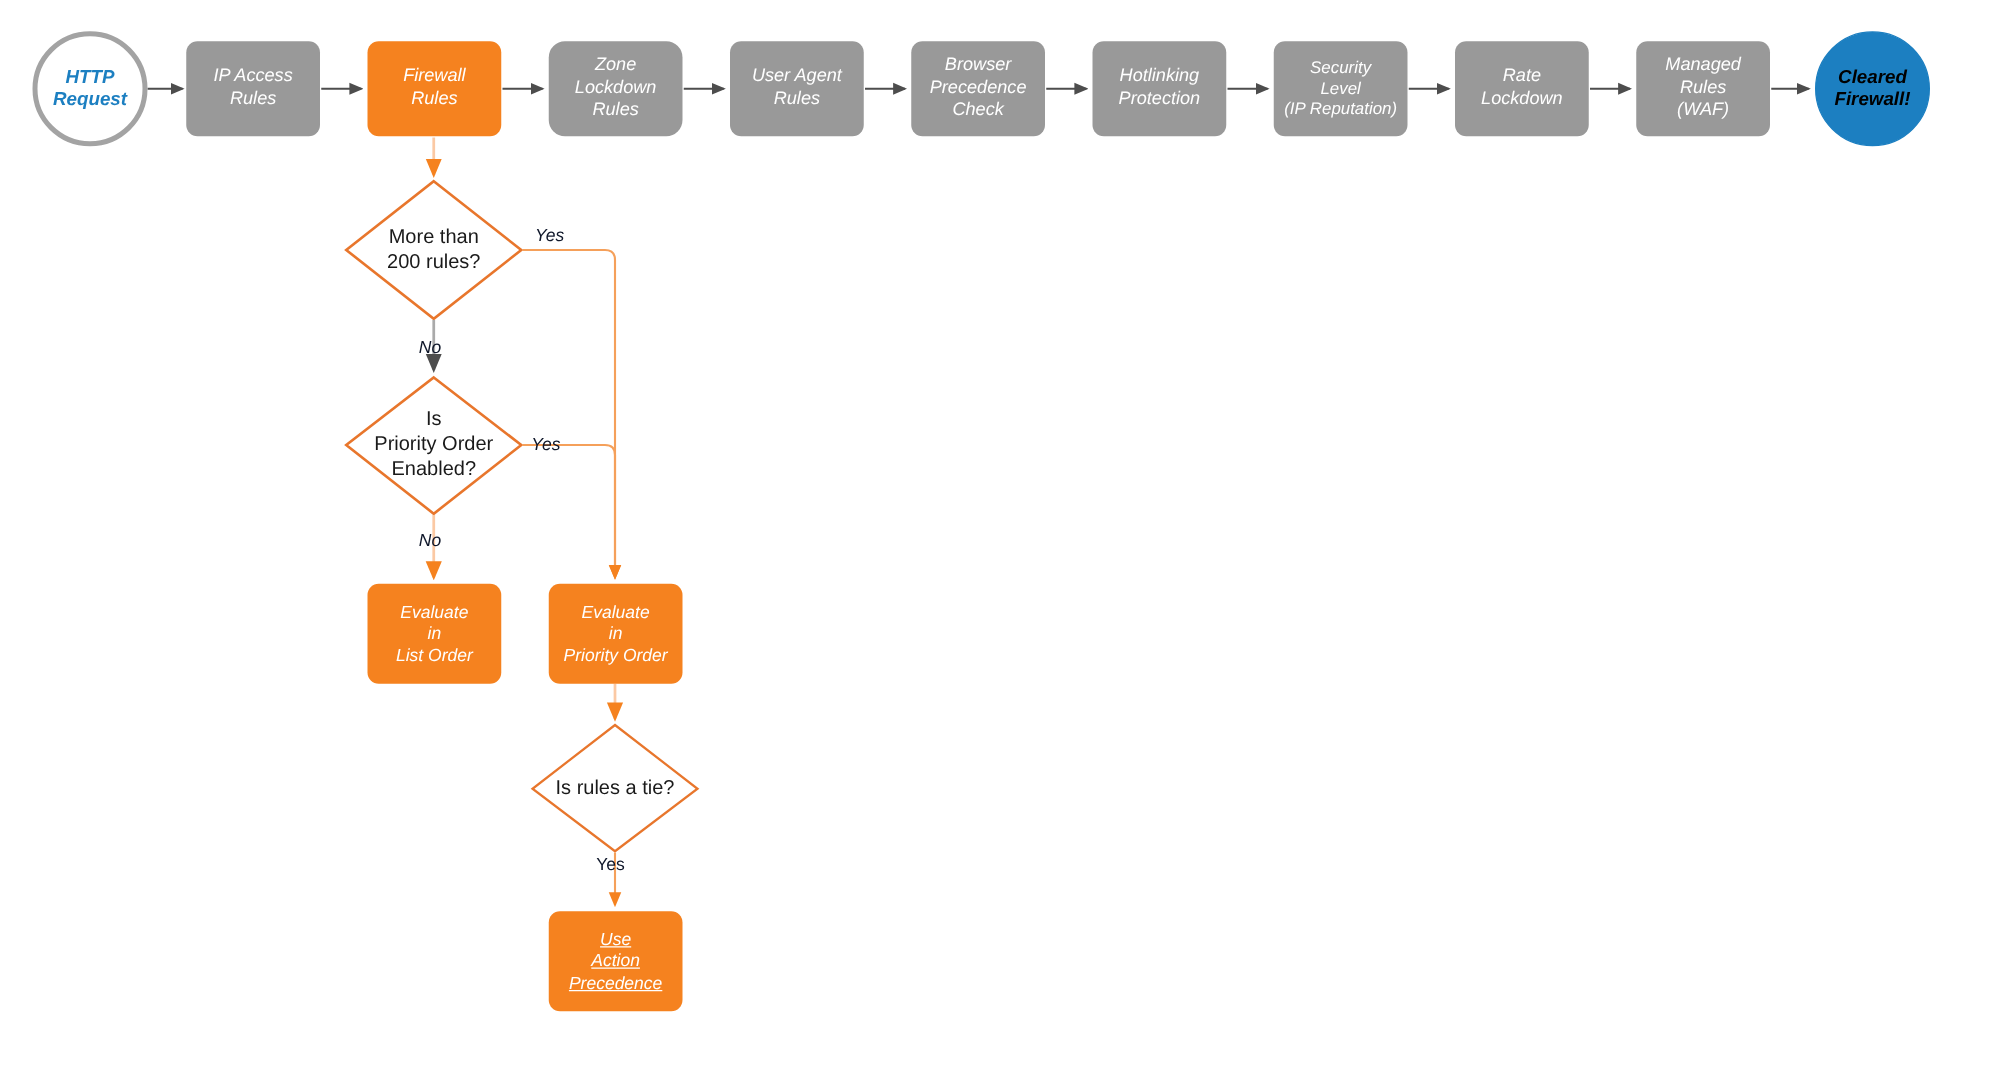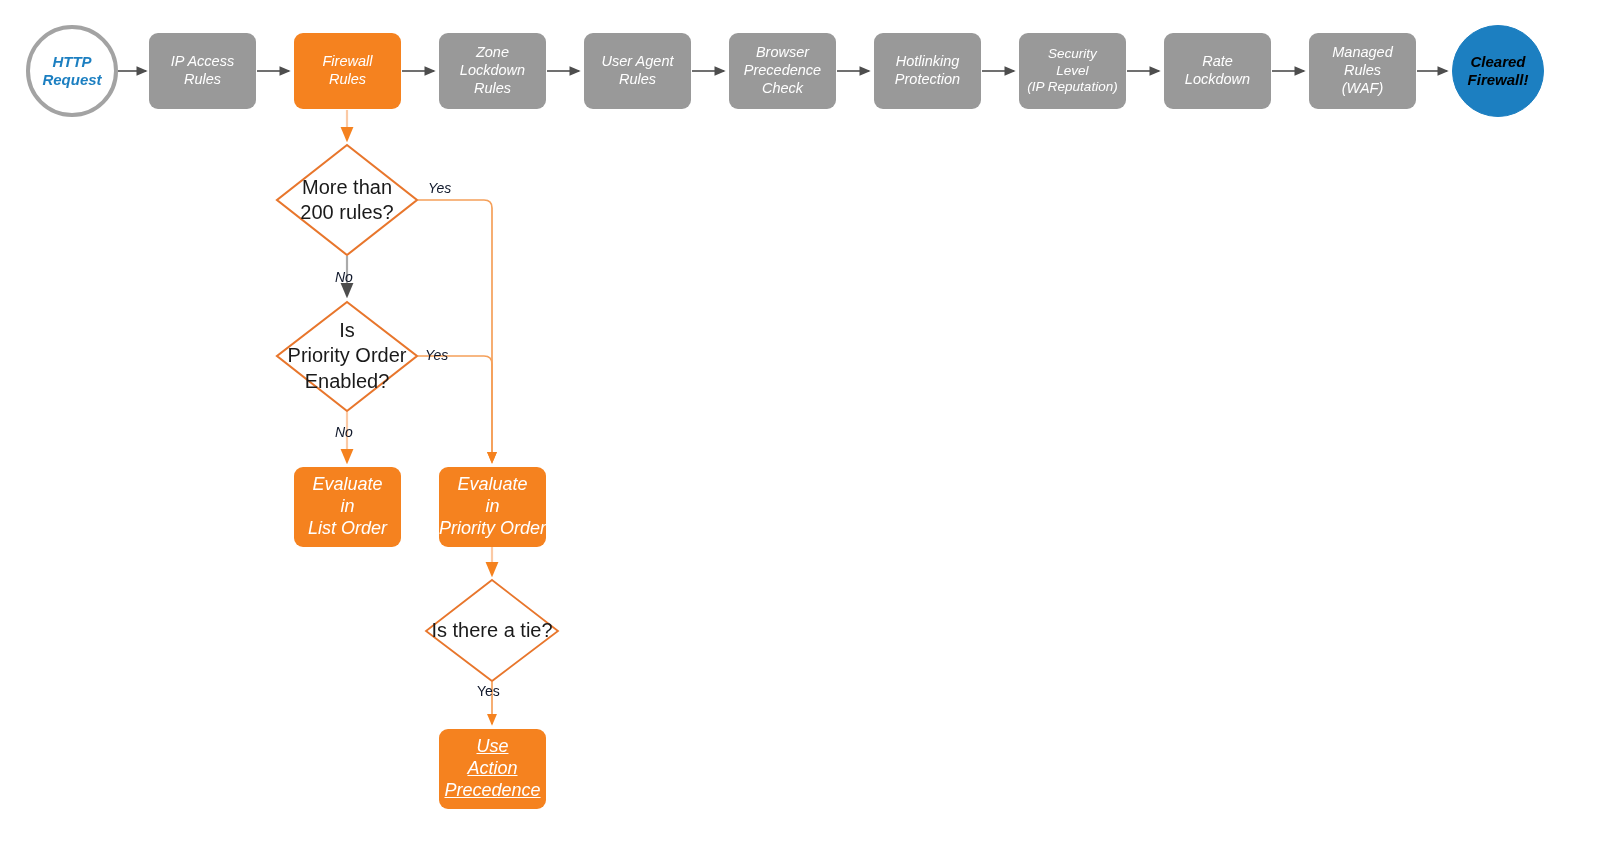--- a/index.html
+++ b/index.html
@@ -66,32 +66,32 @@
   }
 
   
   .outcome {
     width: 107px;
     height: 80px;
     border-radius: 9px;
     background: #F5821F;
     color: #ffffff;
     font-style: italic;
-    font-size: 18px;
+    font-size: 14px;
   }
 
   
   .diamond-label {
     position: absolute;
     display: flex;
     align-items: center;
     justify-content: center;
     text-align: center;
     white-space: pre-line;
-    font-size: 20px;
+    font-size: 16px;
     color: #1a1a1a;
     line-height: 1.26;
     pointer-events: none;
   }
 
   
   .edge-label {
     position: absolute;
     font-size: 14px;
     font-style: italic;
@@ -154,21 +154,21 @@
 </div>
 
 <div class="node proc gray" style="left:149px; top:33px;">
   <span>IP Access
 Rules</span>
 </div>
 <div class="node proc orange" style="left:294px; top:33px;">
   <span>Firewall
 Rules</span>
 </div>
-<div class="node proc gray" style="left:439px; top:33px;">
+<div class="node proc gray" style="left:439px; top:33px;border-radius:13px;">
   <span>Zone
 Lockdown
 Rules</span>
 </div>
 <div class="node proc gray" style="left:584px; top:33px;">
   <span>User Agent
 Rules</span>
 </div>
 <div class="node proc gray" style="left:729px; top:33px;">
   <span>Browser
@@ -202,21 +202,21 @@
 <div class="diamond-label" style="left:282px; top:170px; width:130px; height:60px;">
   <span>More than
 200 rules?</span>
 </div>
 <div class="diamond-label" style="left:277px; top:326px; width:140px; height:60px;">
   <span>Is
 Priority Order
 Enabled?</span>
 </div>
 <div class="diamond-label" style="left:428px; top:616px; width:128px; height:30px;">
-  <span>Is there a tie?</span>
+  <span>Is rules a tie?</span>
 </div>
 
 <div class="node outcome" style="left:294px; top:467px;">
   <span>Evaluate
 in
 List Order</span>
 </div>
 <div class="node outcome" style="left:439px; top:467px;">
   <span>Evaluate
 in

